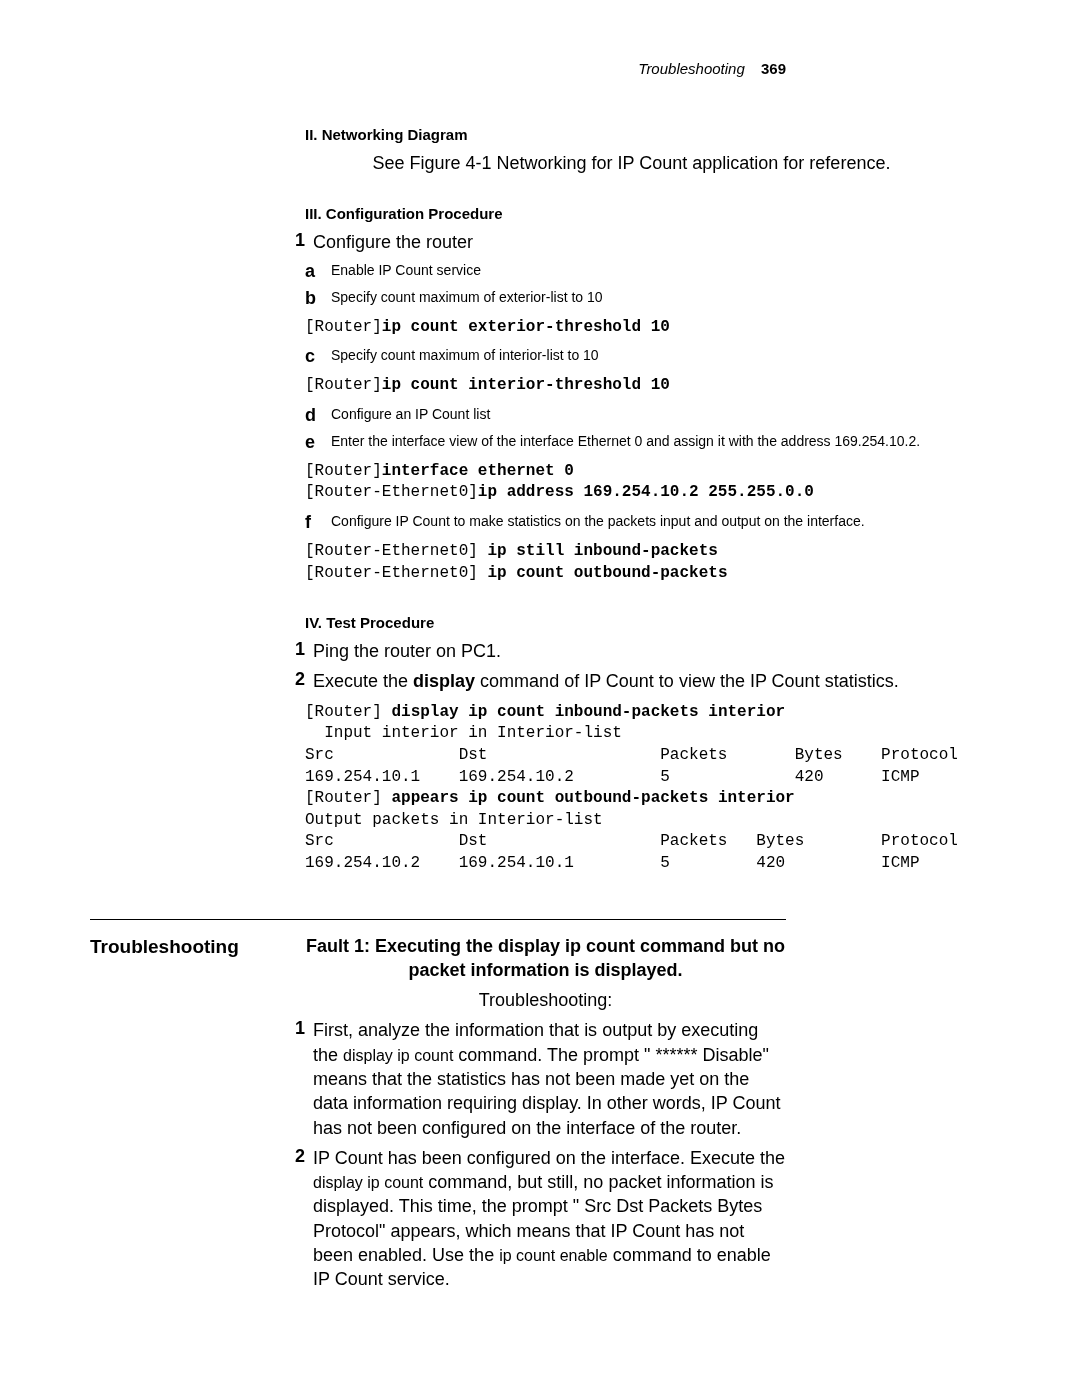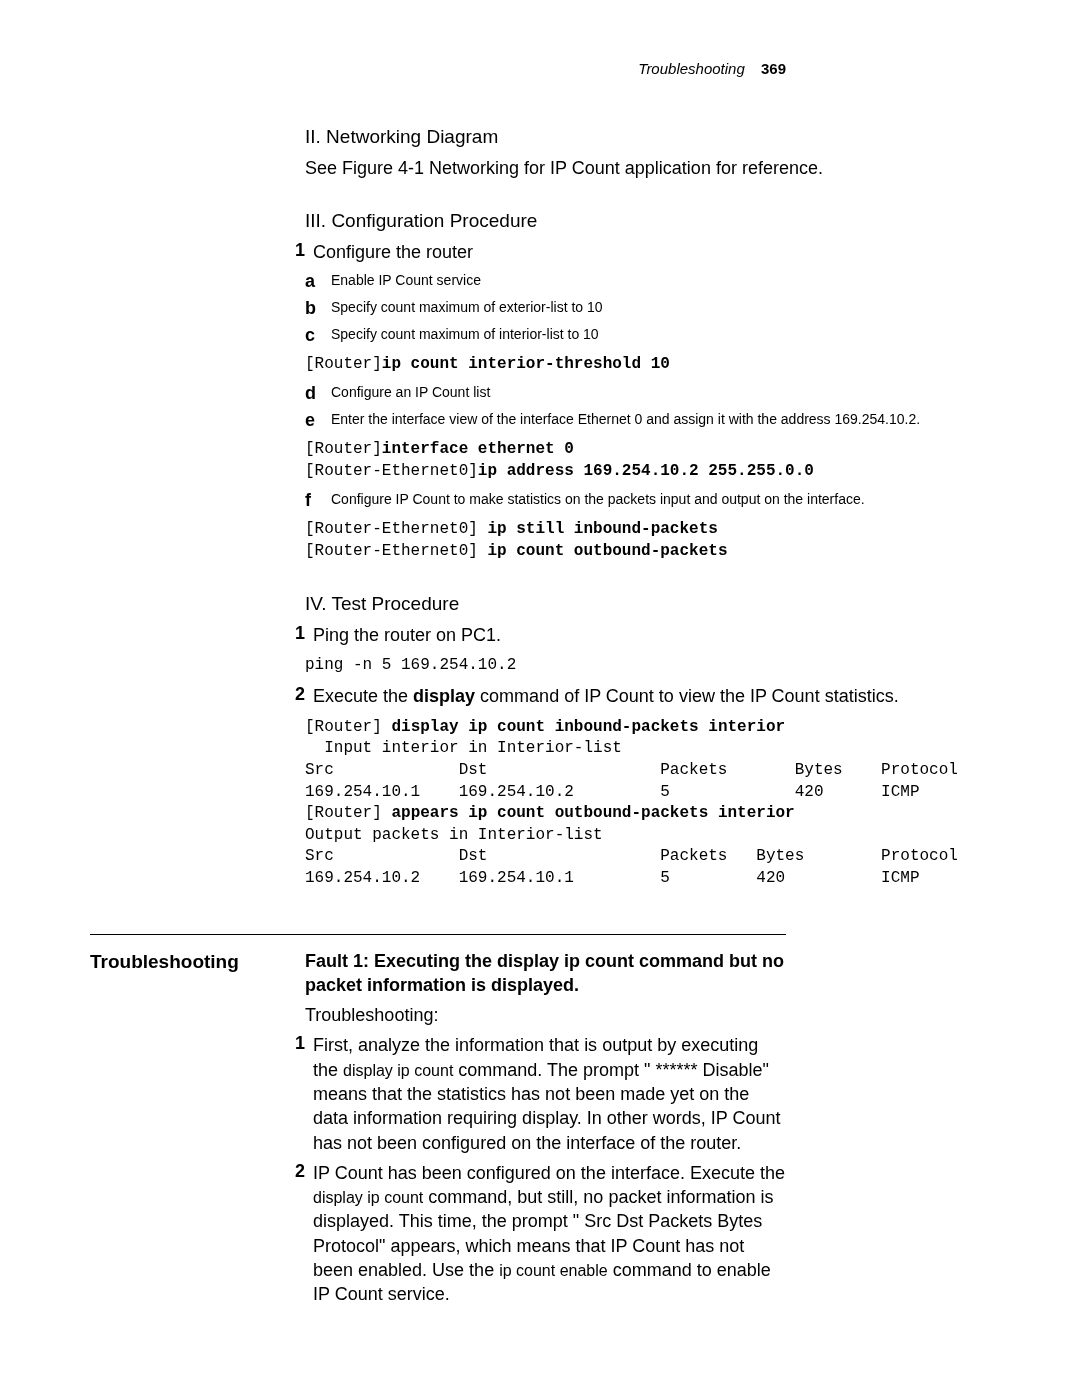--- a/index.html
+++ b/index.html
@@ -39,30 +39,31 @@
     width: 215px;
     flex: 0 0 215px;
     font-weight: bold;
     font-size: 19px;
     padding-top: 2px;
   }
   .rightcol {
     flex: 1;
   }
   .sec-heading {
-    font-weight: normal;
-    font-size: 19px;
+    font-weight: bold;
+    font-size: 15px;
     margin-top: 30px;
     margin-bottom: 8px;
   }
   .first { margin-top: 6px; }
   .body-text {
     font-size: 18px;
     line-height: 1.35;
     margin: 6px 0;
+    text-align: center;
   }
   .num-row {
     display: flex;
     align-items: flex-start;
     margin: 6px 0;
   }
   .num-row .num {
     width: 26px;
     text-align: right;
     font-weight: bold;
@@ -138,20 +139,21 @@
 
         <div class="sub-row">
           <div class="sub">a</div>
           <div class="txt">Enable IP Count service</div>
         </div>
 
         <div class="sub-row">
           <div class="sub">b</div>
           <div class="txt">Specify count maximum of exterior-list to 10</div>
         </div>
+        <div class="code"><span>[Router]</span><span class="bold">ip count exterior-threshold 10</span></div>
 
         <div class="sub-row">
           <div class="sub">c</div>
           <div class="txt">Specify count maximum of interior-list to 10</div>
         </div>
         <div class="code"><span>[Router]</span><span class="bold">ip count interior-threshold 10</span></div>
 
         <div class="sub-row">
           <div class="sub">d</div>
           <div class="txt">Configure an IP Count list</div>
@@ -170,21 +172,20 @@
         </div>
         <div class="code"><span>[Router-Ethernet0] </span><span class="bold">ip still inbound-packets</span>
 <span>[Router-Ethernet0] </span><span class="bold">ip count outbound-packets</span></div>
 
         <div class="sec-heading">IV. Test Procedure</div>
 
         <div class="num-row">
           <div class="num">1</div>
           <div class="txt">Ping the router on PC1.</div>
         </div>
-        <div class="code">ping -n 5 169.254.10.2</div>
 
         <div class="num-row">
           <div class="num">2</div>
           <div class="txt"><span>Execute the </span><span class="bold">display</span><span> command of IP Count to view the IP Count statistics.</span></div>
         </div>
 
         <div class="code"><span>[Router] </span><span class="bold">display ip count inbound-packets interior</span>
 <span>  Input interior in Interior-list</span>
 <span>Src             Dst                  Packets       Bytes    Protocol</span>
 <span>169.254.10.1    169.254.10.2         5             420      ICMP</span>

